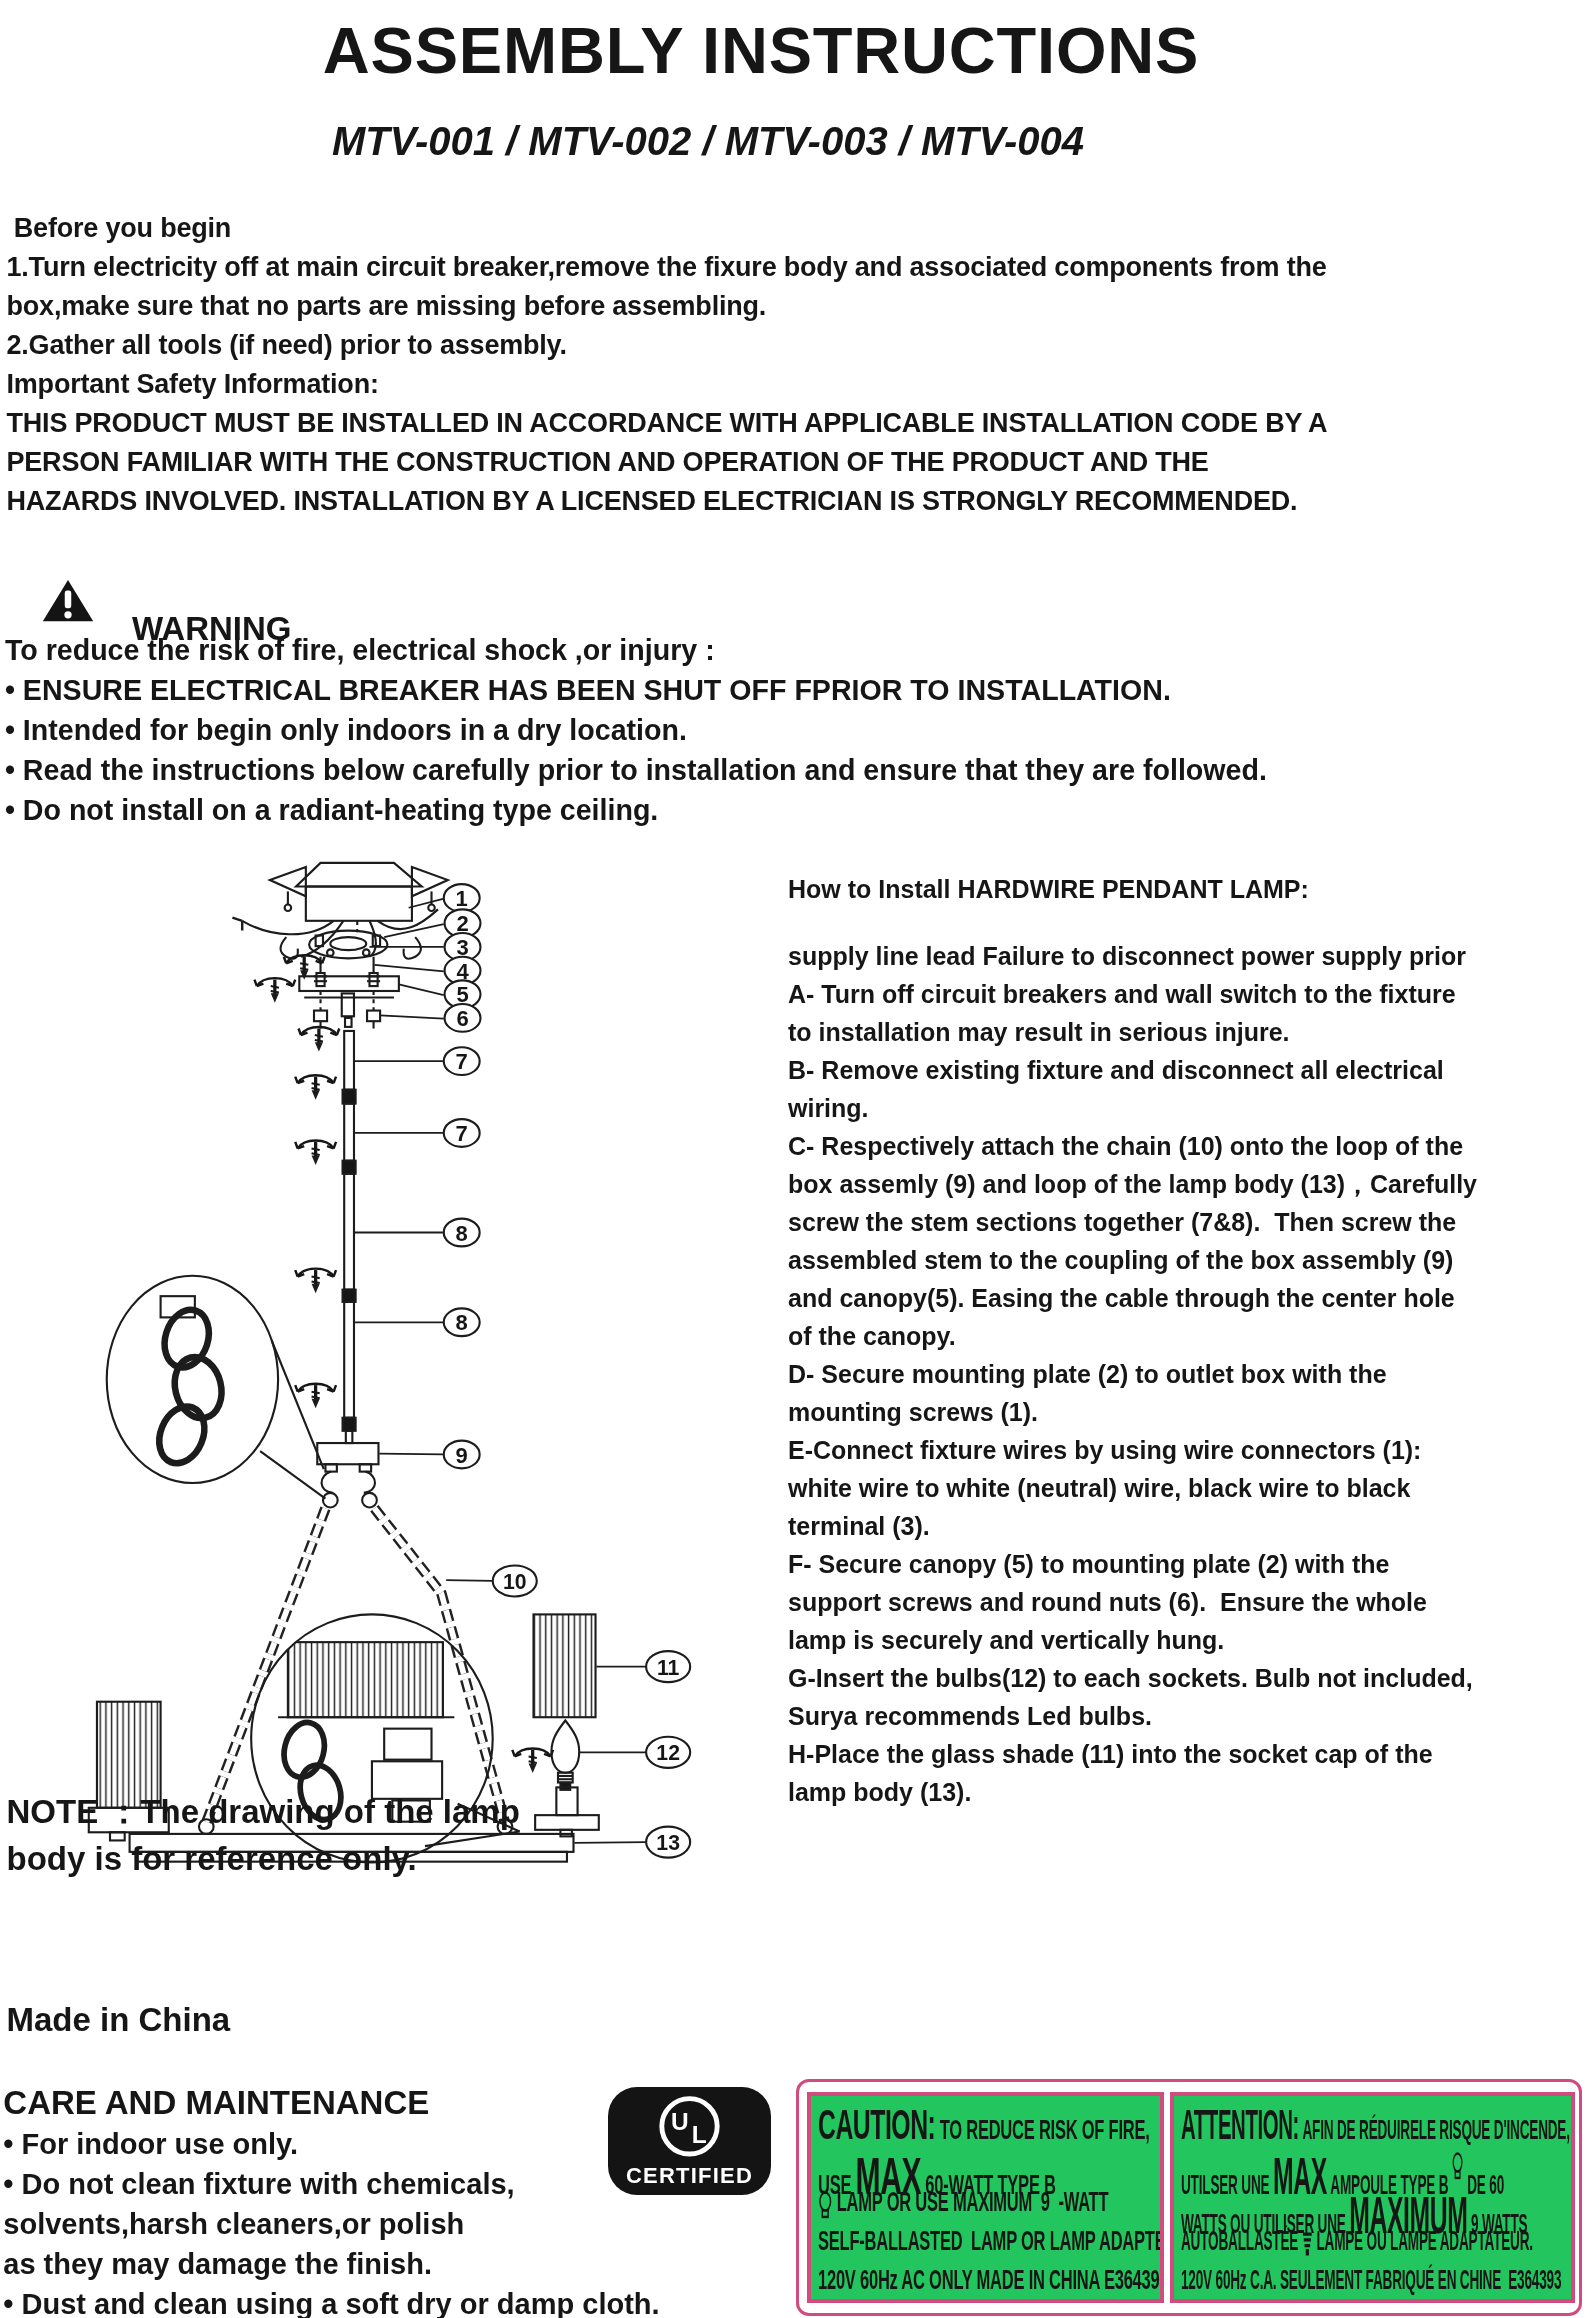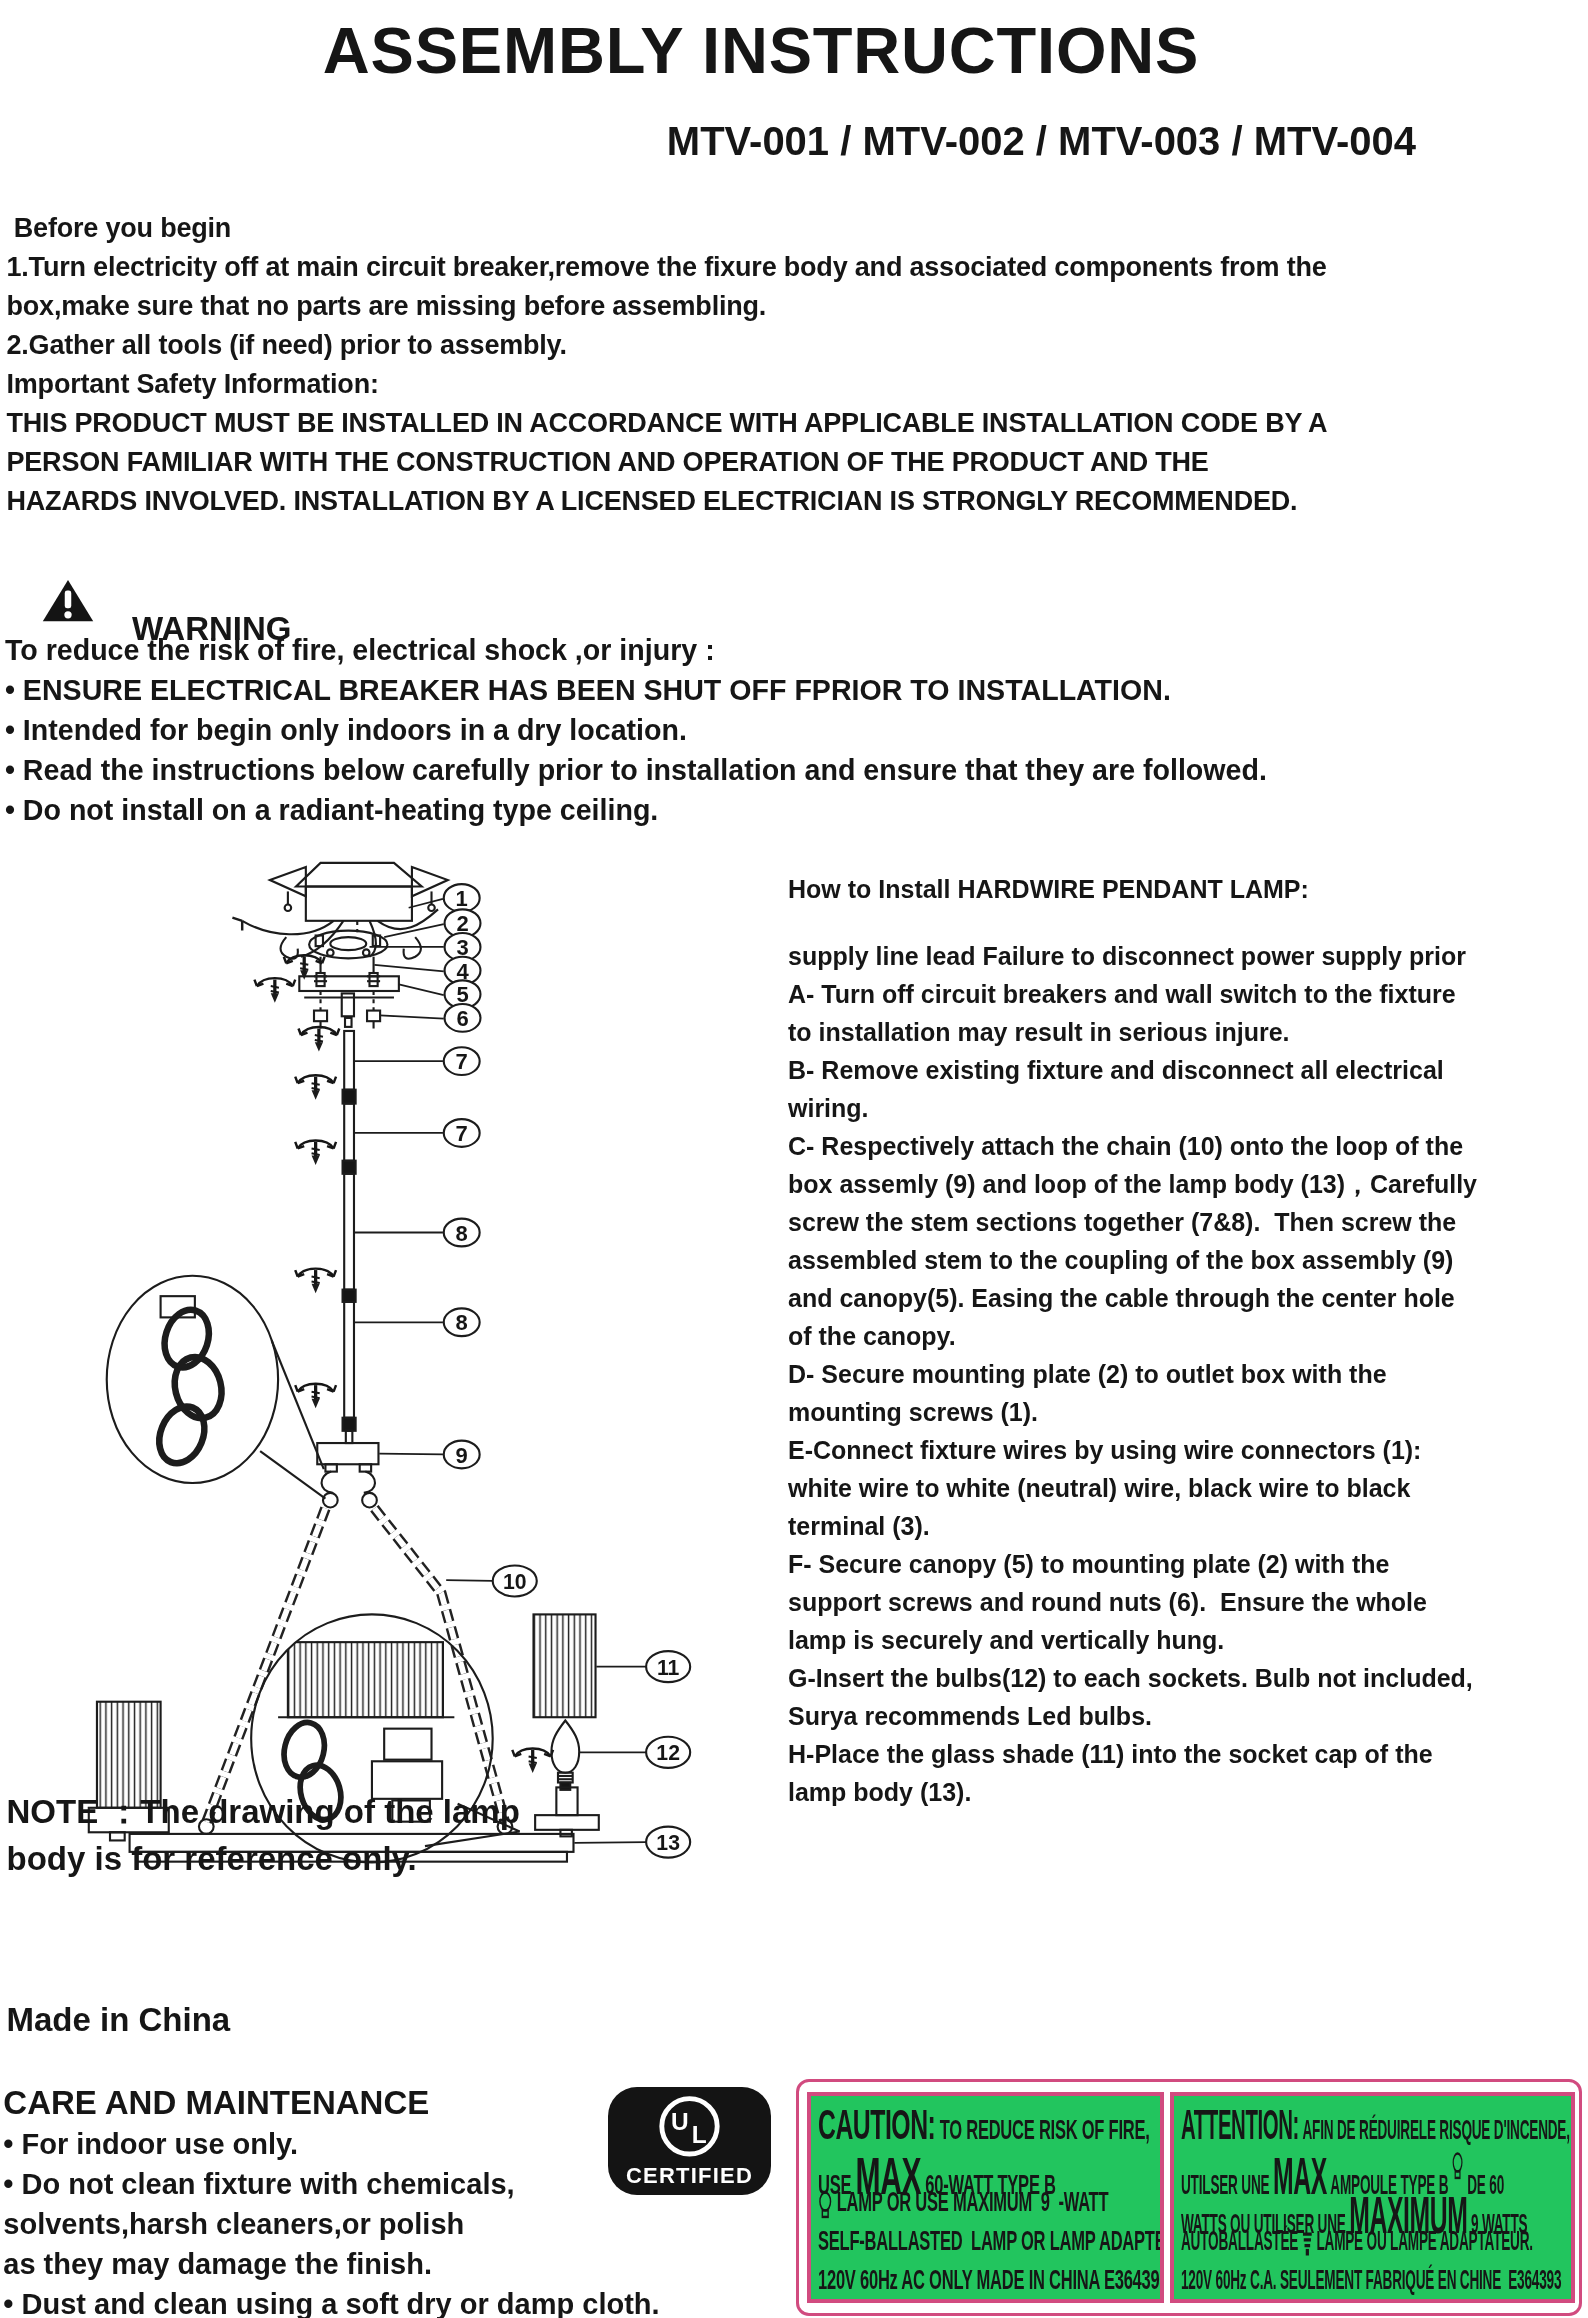--- a/index.html
+++ b/index.html
@@ -1,20 +1,20 @@
 <!DOCTYPE html>
 <html style="font-size:13px"><head>
 <meta charset="utf-8">
 <style>
   html,body{margin:0;padding:0;background:#888;}
   .page{position:relative;width:1588px;height:2319px;background:#ffffff;overflow:hidden;
         font-family:"Liberation Sans",sans-serif;font-weight:bold;color:#161616;}
   .abs{position:absolute;}
   .title{width:1522px;text-align:center;font-size:65px;letter-spacing:0.8px;}
-  .subtitle{width:1416px;text-align:right;font-size:40px;}
+  .subtitle{width:1416px;text-align:center;font-size:40px;font-style:italic;}
   .lines > div{min-height:1.15em;white-space:pre;}
   .before-block{left:6.5px;top:209px;font-size:27px;line-height:39px;letter-spacing:-0.2px;}
   .warn-label{left:132px;top:563px;font-size:33px;margin-top:47px;}
   .warn-block{left:4.9px;top:630px;font-size:28.6px;line-height:40px;}
   .howto-block{left:788px;top:870px;font-size:25px;line-height:38px;width:783px;}
   .note-block{left:6.5px;top:1788px;font-size:33px;line-height:47px;}
   .madein{left:6.5px;top:2001px;font-size:33px;}
   .care-title{left:3.3px;top:2084px;font-size:33px;}
   .care-block{left:3.3px;top:2124px;font-size:29px;line-height:40px;}
   .ul-badge{left:608px;top:2087px;width:163px;height:108px;background:#141414;border-radius:29px;}

